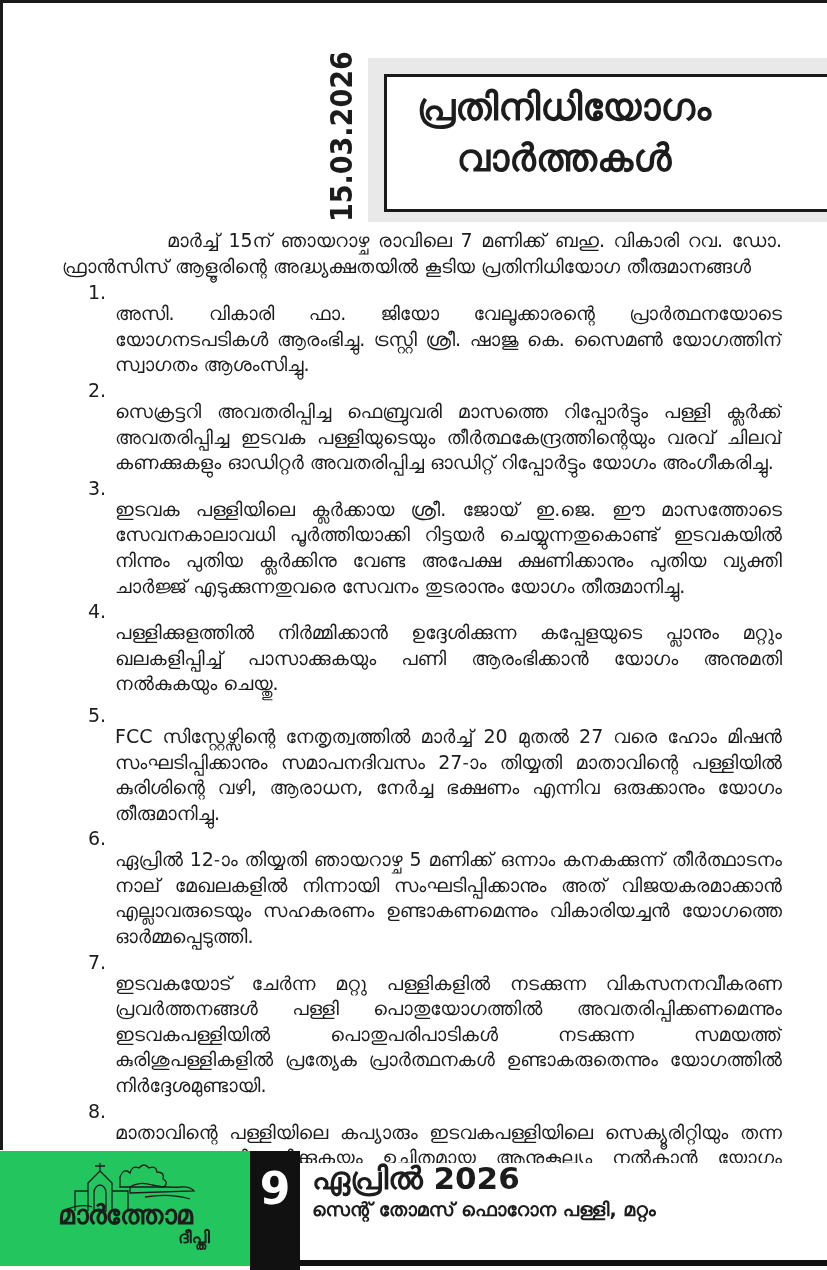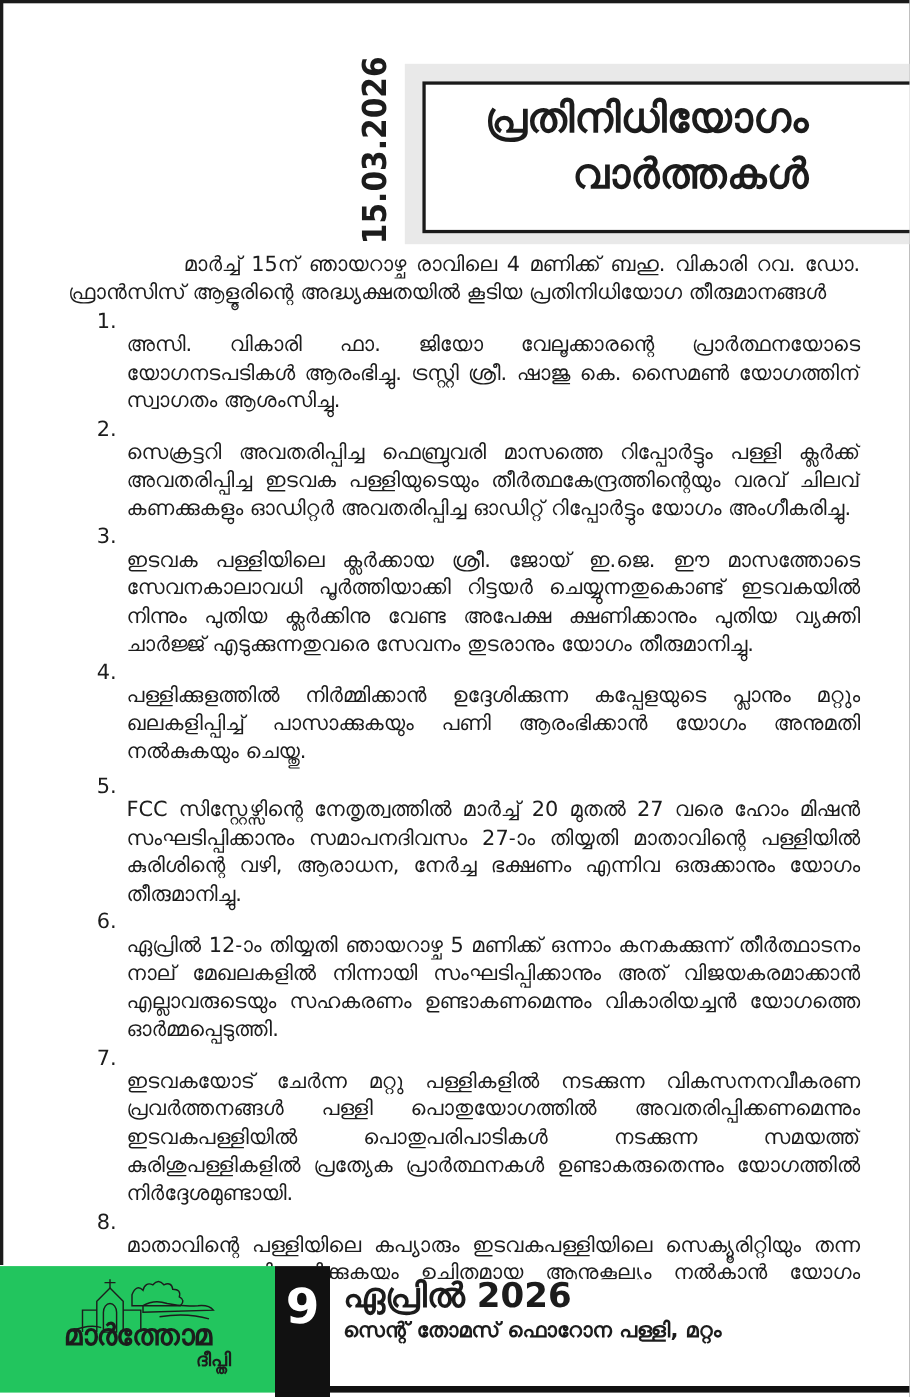--- a/index.html
+++ b/index.html
@@ -23,21 +23,21 @@
   .title-panel {
     position:absolute; left:368px; top:58px; width:470px; height:164px;
     background:#e9e9e9;
   }
   .title-box {
     position:absolute; left:16px; top:16px; right:-12px; bottom:10px;
     background:#ffffff; border:3px solid #1a1a1a;
   }
   .title-text {
     position:absolute; left:393px; top:82px; width:342px;
-    text-align:right; font-weight:bold; font-size:38px; line-height:1.35;
+    text-align:center; font-weight:bold; font-size:38px; line-height:1.35;
     white-space:nowrap;
   }
   .title-text .t2 { display:block; }
 
   
   .body-text {
     position:absolute; left:62px; top:228px; width:720px; max-height:935px;
     overflow:hidden;
     font-size:19px; line-height:25.6px; text-align:justify;
   }
@@ -82,21 +82,21 @@
 
   <div class="title-panel">
     <div class="title-box"></div>
   </div>
   <div class="title-text">
     <span class="t1">പ്രതിനിധിയോഗം</span>
     <span class="t2">വാർത്തകൾ</span>
   </div>
 
   <div class="body-text">
-    <p class="intro">മാർച്ച് 15ന് ഞായറാഴ്ച രാവിലെ 4 മണിക്ക് ബഹു. വികാരി റവ. ഡോ. ഫ്രാൻസിസ് ആളൂരിന്റെ അദ്ധ്യക്ഷതയിൽ കൂടിയ പ്രതിനിധിയോഗ തീരുമാനങ്ങൾ</p>
+    <p class="intro">മാർച്ച് 15ന് ഞായറാഴ്ച രാവിലെ 7 മണിക്ക് ബഹു. വികാരി റവ. ഡോ. ഫ്രാൻസിസ് ആളൂരിന്റെ അദ്ധ്യക്ഷതയിൽ കൂടിയ പ്രതിനിധിയോഗ തീരുമാനങ്ങൾ</p>
 
     <div class="item">
       <span class="num">1.</span>
       <span class="txt">അസി. വികാരി ഫാ. ജിയോ വേലൂക്കാരന്റെ പ്രാർത്ഥനയോടെ യോഗനടപടികൾ ആരംഭിച്ചു. ട്രസ്റ്റി ശ്രീ. ഷാജു കെ. സൈമൺ യോഗത്തിന് സ്വാഗതം ആശംസിച്ചു.</span>
     </div>
     <div class="item">
       <span class="num">2.</span>
       <span class="txt">സെക്രട്ടറി അവതരിപ്പിച്ച ഫെബ്രുവരി മാസത്തെ റിപ്പോർട്ടും പള്ളി ക്ലർക്ക് അവതരിപ്പിച്ച ഇടവക പള്ളിയുടെയും തീർത്ഥകേന്ദ്രത്തിന്റെയും വരവ് ചിലവ് കണക്കുകളും ഓഡിറ്റർ അവതരിപ്പിച്ച ഓഡിറ്റ് റിപ്പോർട്ടും യോഗം അംഗീകരിച്ചു.</span>
     </div>
     <div class="item">

